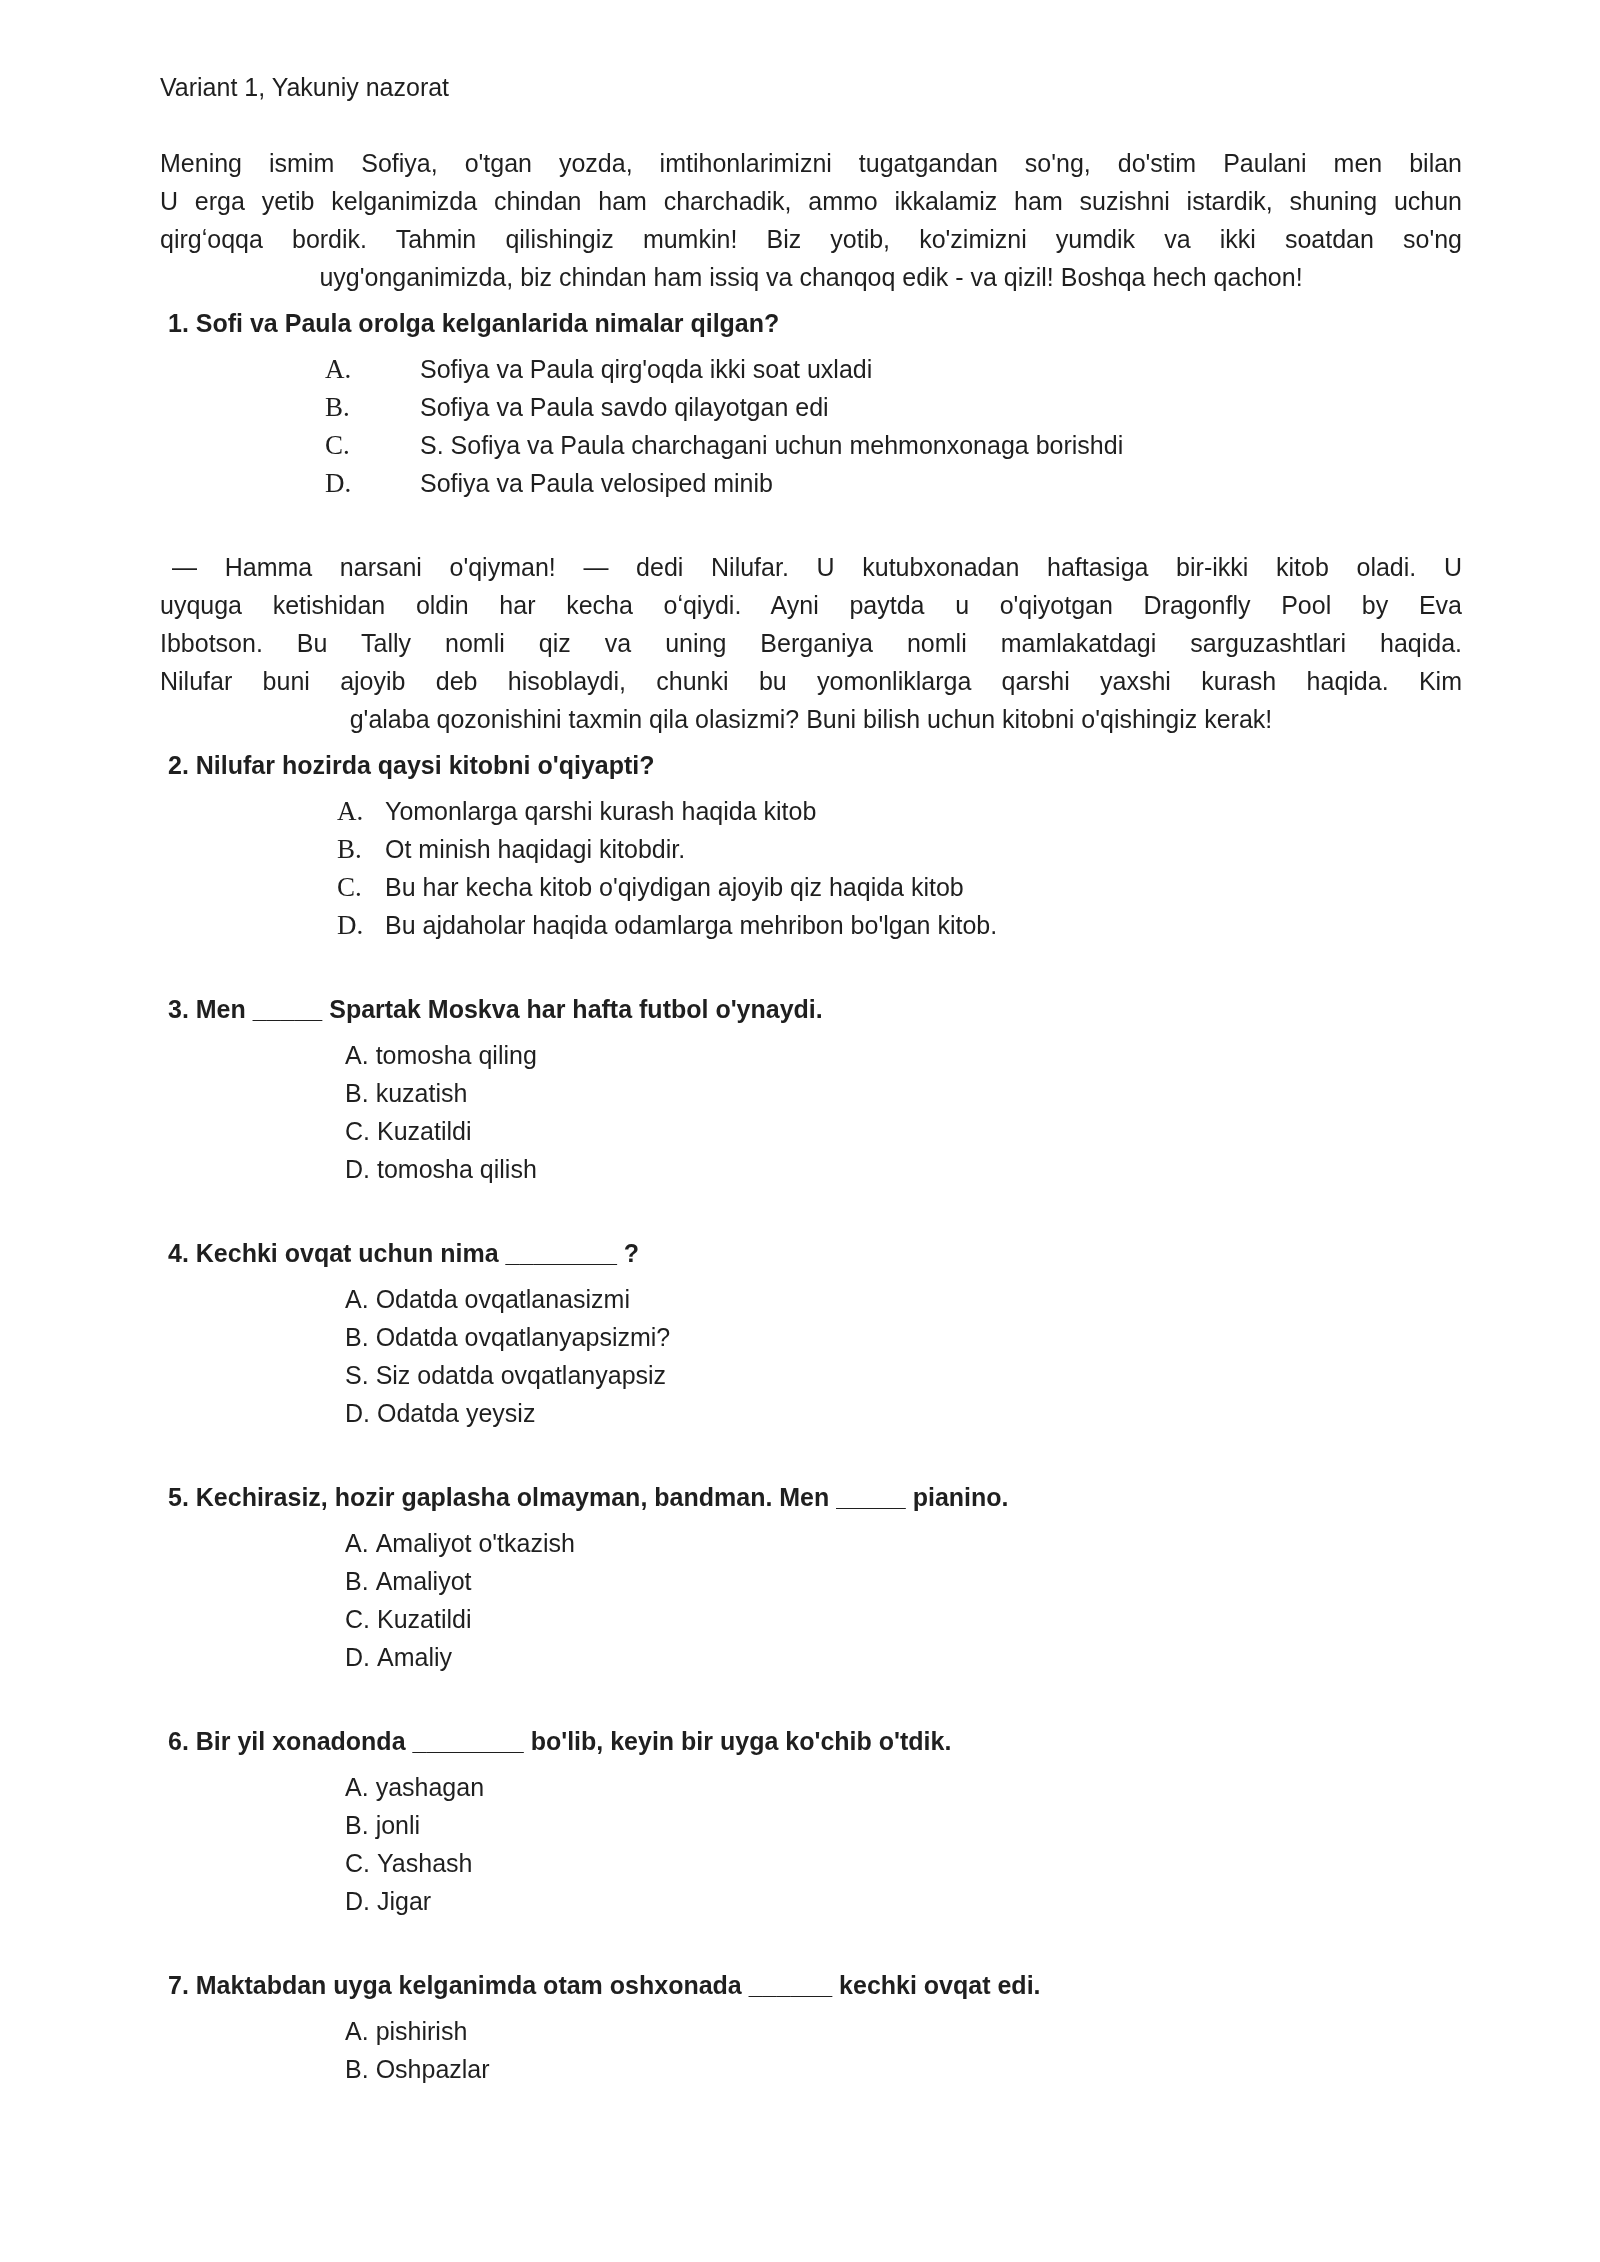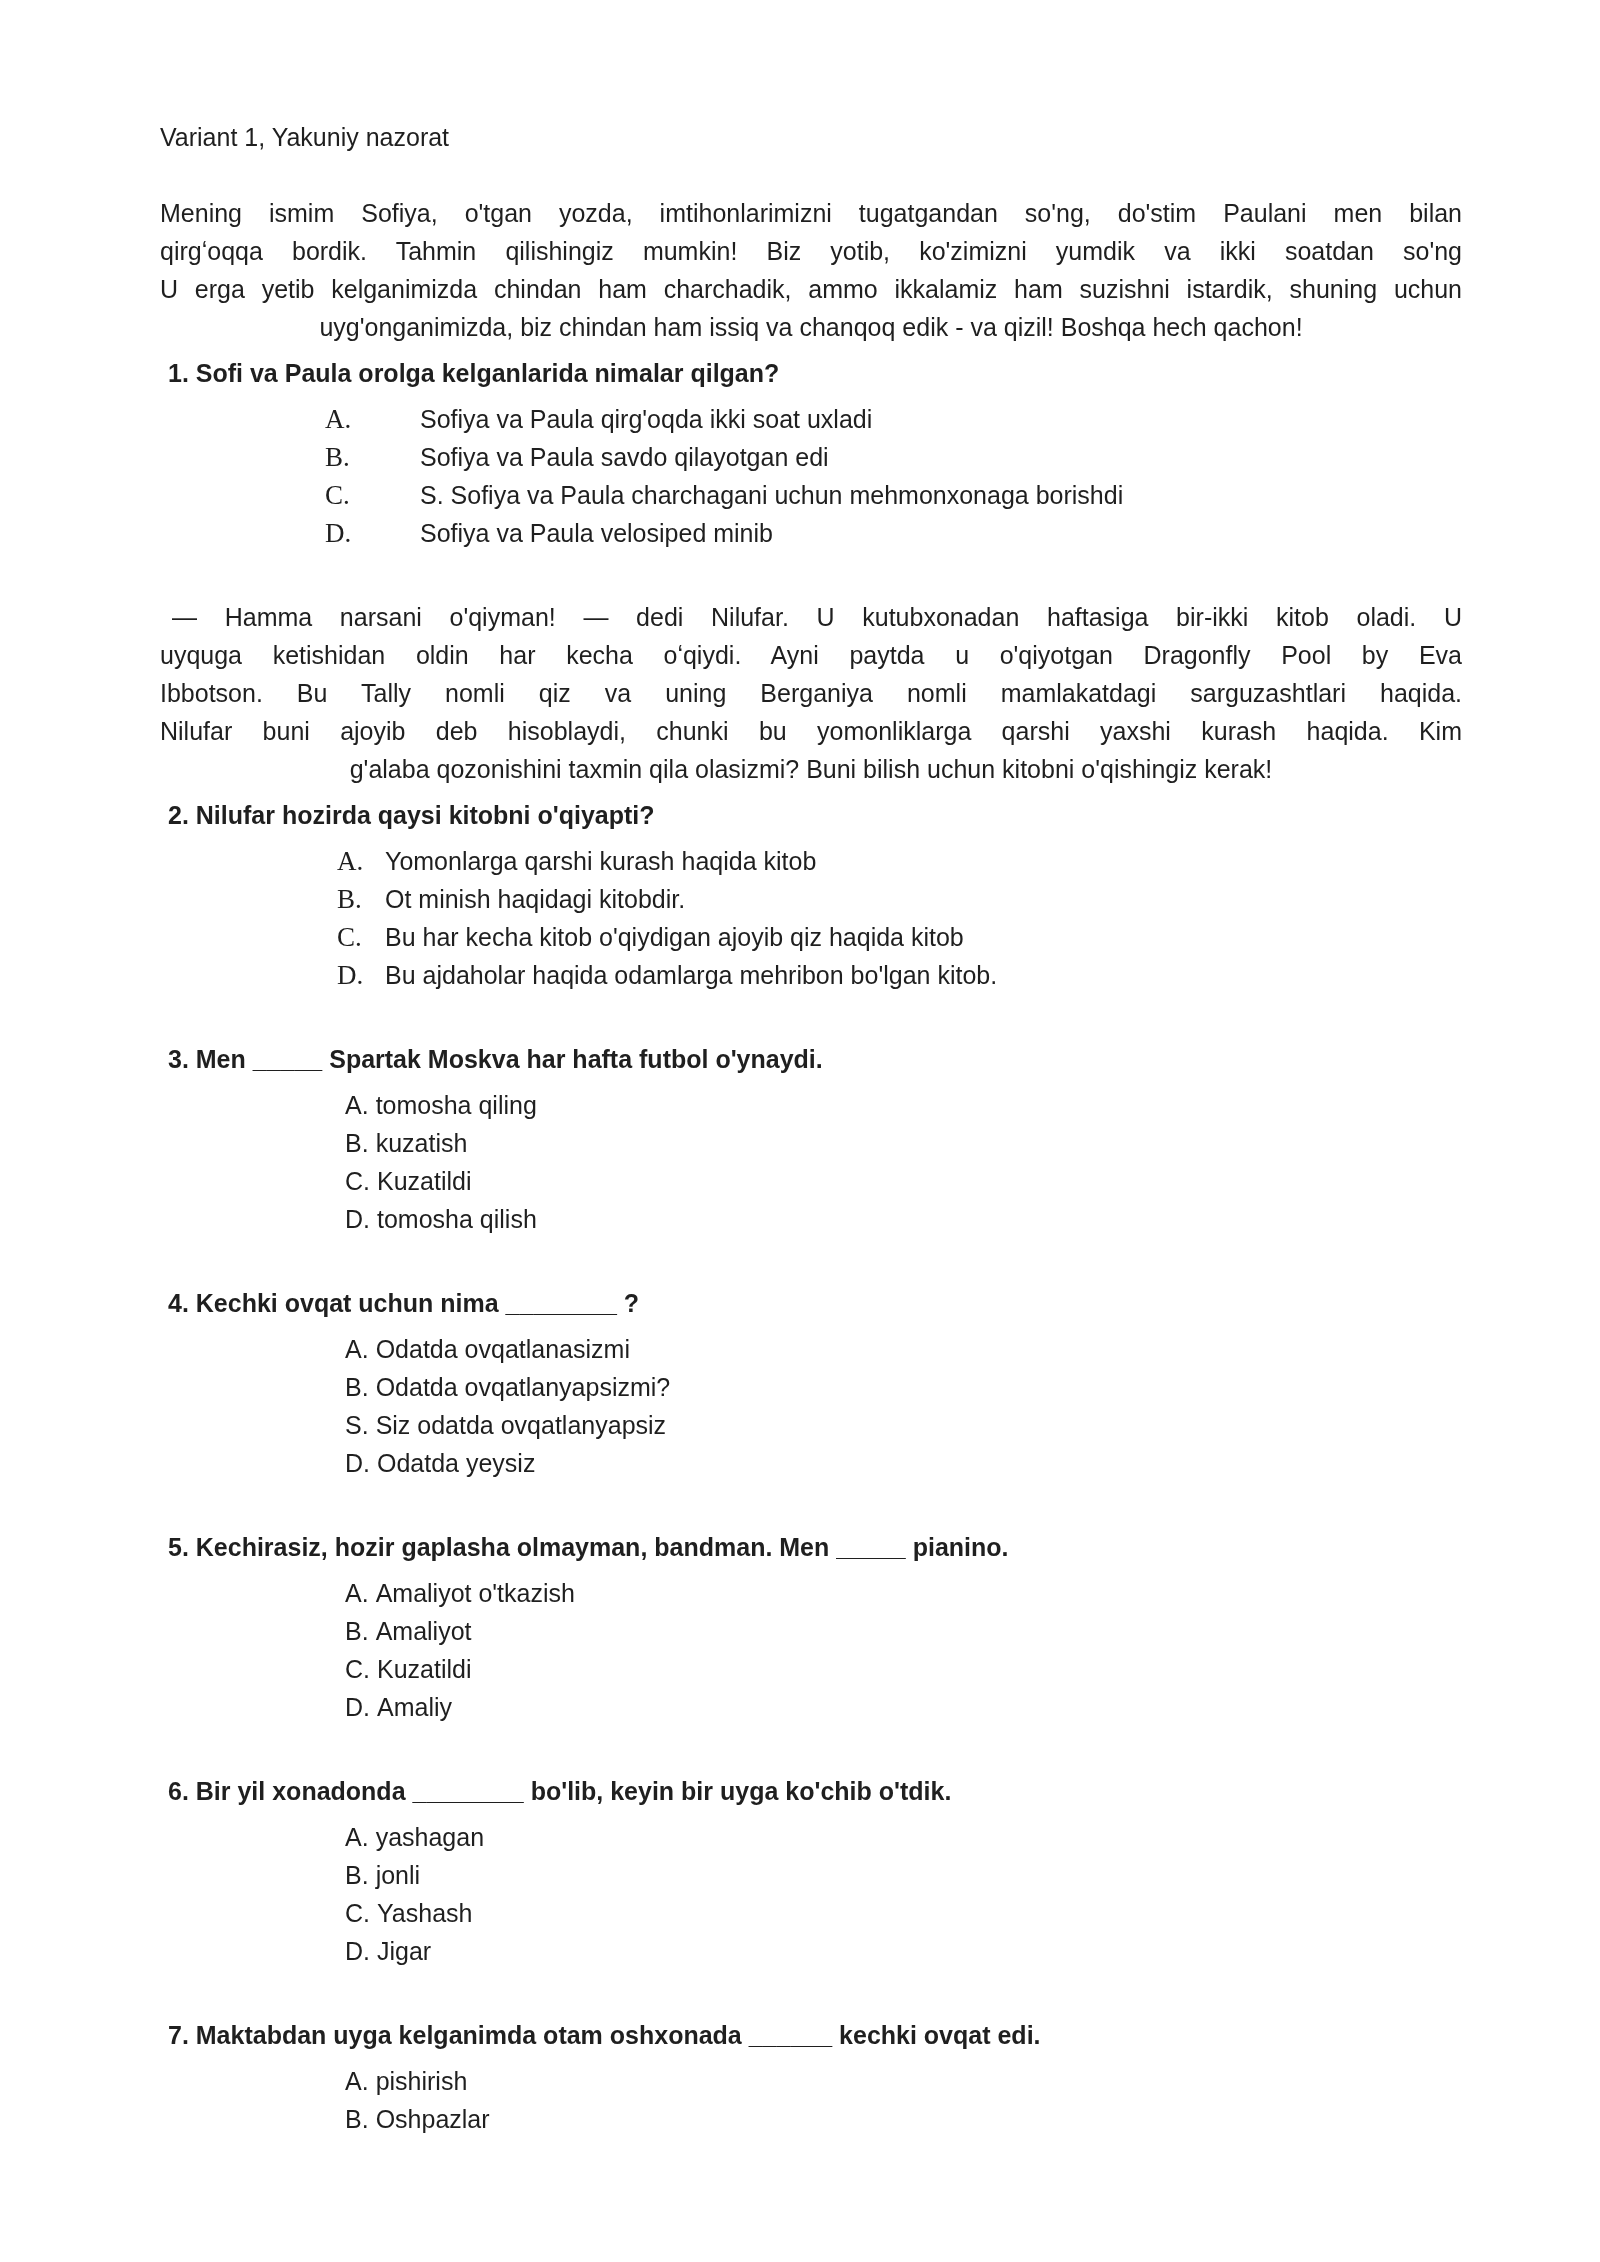--- a/index.html
+++ b/index.html
@@ -1,21 +1,21 @@
 <!DOCTYPE html>
 <html><head>
 <meta charset="utf-8">
 <style>
   html,body{margin:0;padding:0;background:#ffffff;}
   .page{
     width:1600px;height:2262px;background:#ffffff;color:#1f1f1f;
     font-family:"Liberation Sans",sans-serif;font-size:25px;line-height:38px;
     overflow:hidden;position:relative;box-sizing:border-box;
   }
-  .content{box-sizing:border-box;width:1600px;padding:118px 138px 0 160px;}
+  .content{box-sizing:border-box;width:1600px;padding:68px 138px 0 160px;}
   .line{height:38px;overflow:hidden;}
   .title{margin:0;font-weight:normal;}
   .spacer{height:38px;}
   .jline{text-align:justify;text-align-last:justify;word-spacing:-2px;height:38px;overflow:hidden;}
   .lline{text-align:center;height:38px;overflow:hidden;}
   .indent{text-indent:12px;margin-top:8px;}
   .qhead{margin:8px;font-weight:bold;height:38px;overflow:hidden;}
   .opt{display:flex;align-items:baseline;height:38px;overflow:hidden;}
   .serif{font-family:"Liberation Serif",serif;font-size:27px;}
   .opt-tab{padding-left:165px;}
@@ -30,22 +30,22 @@
 <body>
 
 <div class="page">
   <div class="content">
 
     <p class="line title">Variant 1, Yakuniy nazorat</p>
     <div class="spacer"></div>
 
     <div>
       <div class="jline">Mening ismim Sofiya, o'tgan yozda, imtihonlarimizni tugatgandan so'ng, do'stim Paulani men bilan</div>
+      <div class="jline">U erga yetib kelganimizda chindan ham charchadik, ammo ikkalamiz ham suzishni istardik, shuning uchun</div>
       <div class="jline">qirgʻoqqa bordik. Tahmin qilishingiz mumkin! Biz yotib, ko'zimizni yumdik va ikki soatdan so'ng</div>
-      <div class="jline">U erga yetib kelganimizda chindan ham charchadik, ammo ikkalamiz ham suzishni istardik, shuning uchun</div>
       <div class="lline">uyg'onganimizda, biz chindan ham issiq va chanqoq edik - va qizil! Boshqa hech qachon!</div>
     </div>
 
     <div>
       <p class="qhead">1. Sofi va Paula orolga kelganlarida nimalar qilgan?</p>
       <div class="opt opt-tab">
         <span class="letter serif">A.</span>
         <span class="otext">Sofiya va Paula qirg'oqda ikki soat uxladi</span>
       </div>
       <div class="opt opt-tab">

